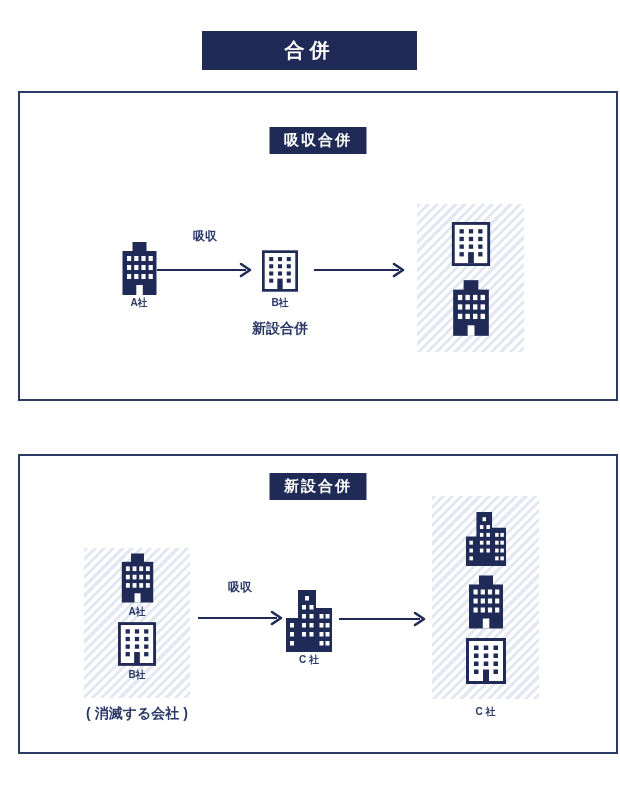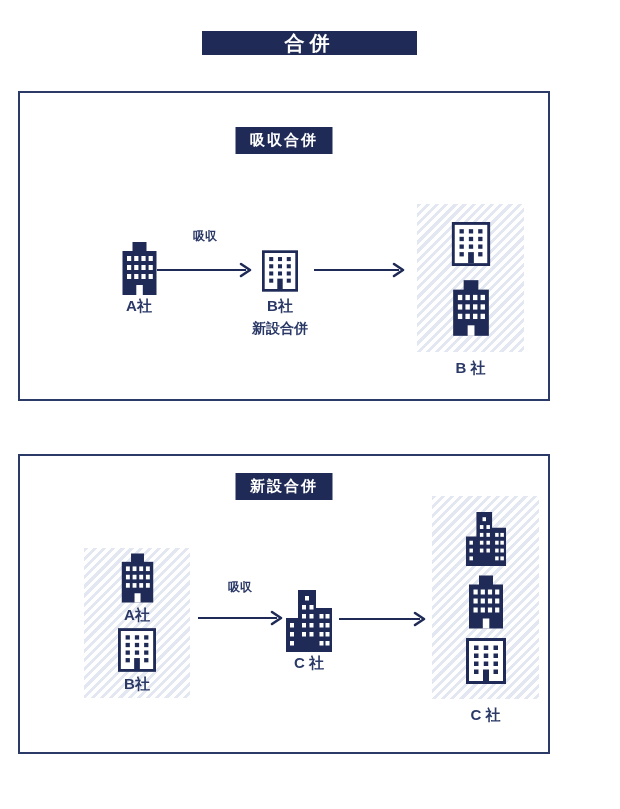--- a/index.html
+++ b/index.html
@@ -5,40 +5,40 @@
   html,body{margin:0;padding:0;}
   body{
     width:620px;height:809px;background:#ffffff;position:relative;
     font-family:"Liberation Sans",sans-serif;overflow:hidden;
   }
   .abs{position:absolute;}
   .badge{
     background:#1f2b56;color:#ffffff;display:flex;align-items:center;justify-content:center;
     font-weight:bold;box-sizing:border-box;
   }
-  .title-badge{left:202px;top:31px;width:215px;height:24px;font-size:20px;letter-spacing:5px;}
+  .title-badge{left:202px;top:31px;width:215px;height:39px;font-size:20px;letter-spacing:5px;}
   .panel{
-    position:absolute;left:18px;width:532px;background:#ffffff;
+    position:absolute;left:18px;width:600px;background:#ffffff;
     border:2px solid #2c3a68;box-sizing:border-box;
   }
   .panel1{top:91px;height:310px;}
   .panel2{top:454px;height:300px;}
   .panel-badge{
     position:absolute;left:50%;transform:translateX(-50%);
     width:97px;height:27px;font-size:15px;letter-spacing:2px;
   }
   .panel1 .panel-badge{top:34px;}
   .panel2 .panel-badge{top:17px;}
   .hatch{
     background:repeating-linear-gradient(135deg,#e3e7f2 0px,#e3e7f2 3px,#ffffff 3px,#ffffff 6.5px);
     display:flex;flex-direction:column;align-items:center;box-sizing:border-box;
   }
   .lbl{
     color:#2b3967;text-align:center;font-weight:600;line-height:1.25;
-    font-size:15px;
+    font-size:10px;
   }
   .role{font-size:14px;}
   .arrow-lbl{font-size:12px;}
   svg.bld{display:block;flex:0 0 auto;}
 </style>
 </head>
 <body>
 
 <svg width="0" height="0" style="position:absolute" aria-hidden="true">
   <defs>
@@ -128,36 +128,36 @@
   </svg>
 
   <div class="abs hatch" style="left:397px;top:111px;width:107px;height:148px;padding-top:18px;gap:14px">
     <svg class="bld" width="40" height="44">
         <use href="#b-outline"></use>
       </svg>
     <svg class="bld" width="42" height="56">
         <use href="#b-solid"></use>
       </svg>
   </div>
-  <div class="abs lbl" style="left:397px;top:266px;width:107px">B 社</div>
 </div>
 
 <div class="panel panel2">
   <div class="badge panel-badge">新設合併</div>
 
   <div class="abs hatch" style="left:64px;top:92px;width:106px;height:150px;padding-top:5px;gap:3px">
     <svg class="bld" width="37" height="50">
         <use href="#b-solid"></use>
       </svg>
     <div class="lbl">A社</div>
     <svg class="bld" width="38" height="44">
         <use href="#b-outline"></use>
       </svg>
     <div class="lbl">B社</div>
   </div>
+  <div class="abs lbl role" style="left:27px;top:249px;width:180px">( 消滅する会社 )</div>
 
   <div class="abs lbl arrow-lbl" style="left:178px;top:124px;width:84px">吸収</div>
   <svg class="abs" style="left:178px;top:153px" width="86" height="18">
     <line x1="0" y1="9" x2="79" y2="9" stroke="#1f2b56" stroke-width="2.2"></line>
     <path d="M74 3 L83 9 L74 15" fill="none" stroke="#1f2b56" stroke-width="2.6" stroke-linecap="round" stroke-linejoin="round"></path>
   </svg>
 
   <svg class="abs bld" style="left:264px;top:134px" width="50" height="62">
       <use href="#b-city"></use>
     </svg>

